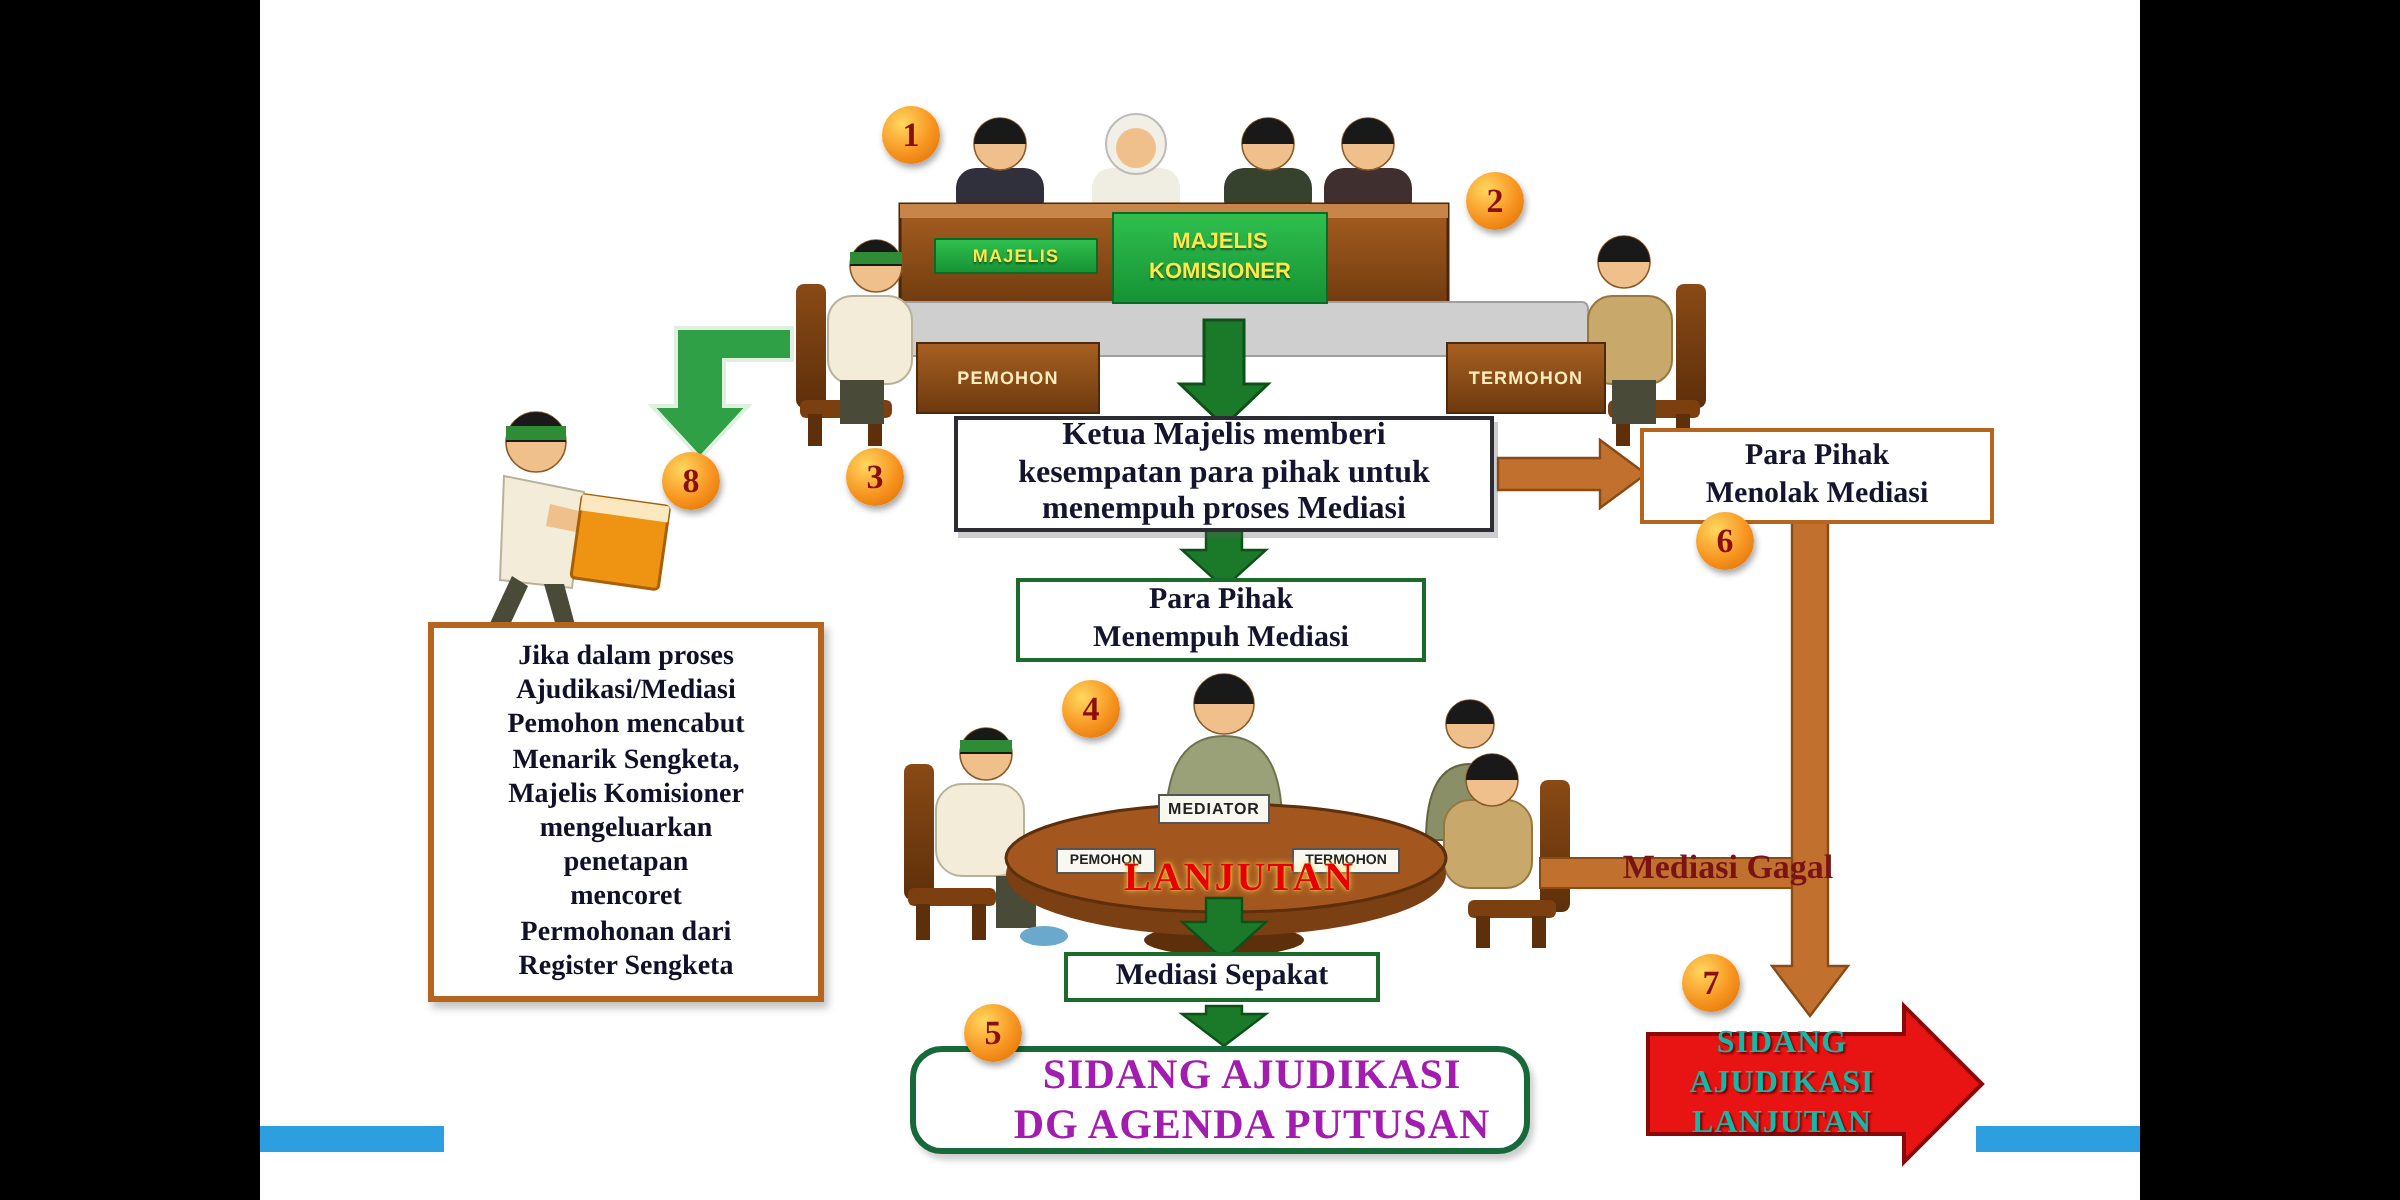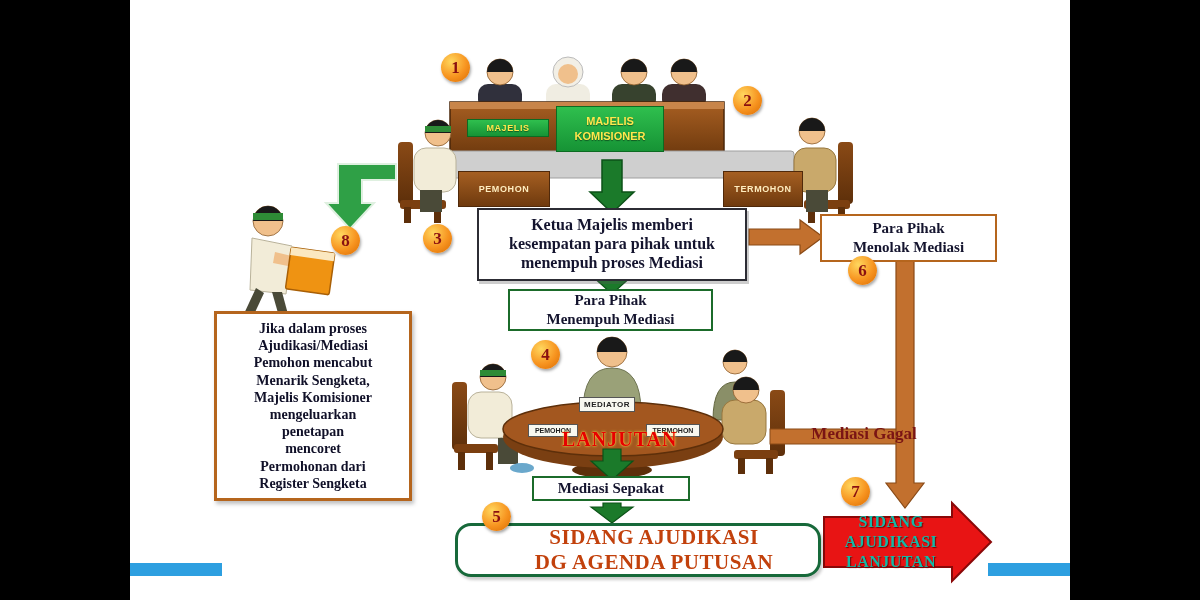--- a/index.html
+++ b/index.html
@@ -20,29 +20,29 @@
   .sign-majelis  { left:556px; top:106px; width:108px; height:46px; font-size:11px; line-height:1.35; }
 
   
   .desk { background:linear-gradient(#a55f22,#6f3a0e); border:1px solid #50290a; color:#ffedbf;
           font-family:"Liberation Sans", sans-serif; font-size:9px; letter-spacing:.6px; }
   .desk-pemohon  { left:458px; top:171px; width:92px; height:36px; }
   .desk-termohon { left:723px; top:171px; width:80px; height:36px; }
 
   
   .flowbox { background:#fff; color:#14142e; }
-  .box-step3    { left:477px; top:208px; width:270px; height:73px; border:2px solid #2c2c34;
+  .box-step3    { left:477px; top:208px; width:270px; height:58px; border:2px solid #2c2c34;
                   font-size:16px; line-height:1.18; box-shadow:2px 3px 0 rgba(90,90,90,.3); }
   .box-menolak  { left:820px; top:214px; width:177px; height:48px; border:2px solid #b5651d;
                   font-size:15px; line-height:1.25; }
   .box-menempuh { left:508px; top:289px; width:205px; height:42px; border:2px solid #1b6b2a;
                   font-size:15px; line-height:1.25; }
   .box-sepakat  { left:532px; top:476px; width:158px; height:25px; border:2px solid #1b6b2a; font-size:15px; }
-  .box-sidang   { left:455px; top:523px; width:366px; height:54px; border:3px solid #17693a;
-                  border-radius:16px; font-size:21px; line-height:1.2; color:#c2410c; letter-spacing:.5px;
+  .box-sidang   { left:455px; top:523px; width:310px; height:54px; border:3px solid #17693a;
+                  border-radius:16px; font-size:21px; line-height:1.2; color:#a21caf; letter-spacing:.5px;
                   box-shadow:2px 3px 3px rgba(0,0,0,.2);padding-left:32px; }
   .box-cabut    { left:214px; top:311px; width:198px; height:190px; border:3px solid #b5651d;
                   font-size:14px; line-height:1.23; color:#101028; box-shadow:2px 3px 4px rgba(0,0,0,.25); }
 
   .gagal-label    { left:772px; top:423px; width:128px; height:22px; color:#7a1414; font-size:17px;margin-left:28px; }
   .lanjutan-label { left:832px; top:512px; width:118px; height:60px; color:#14b8a6; font-size:16px;
                     line-height:1.25; letter-spacing:.5px; text-shadow:1px 1px 1px #7a0000; }
 
   
   .plate { background:#f8f8f0; border:1px solid #555; color:#222;

